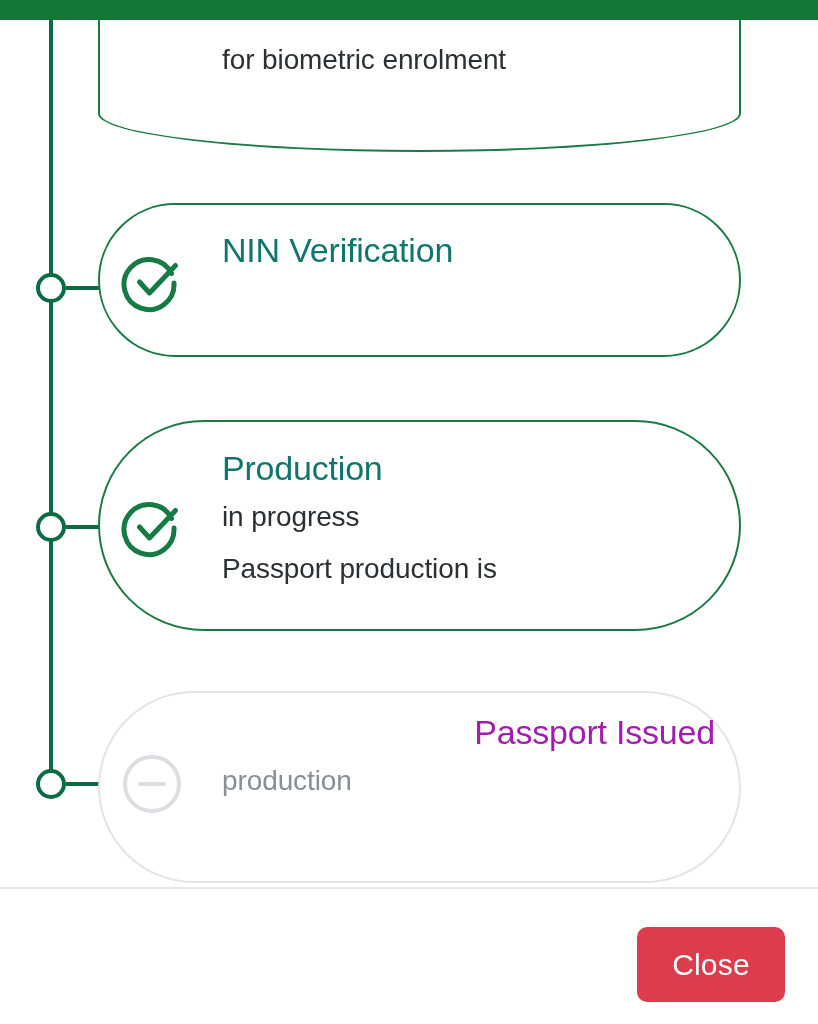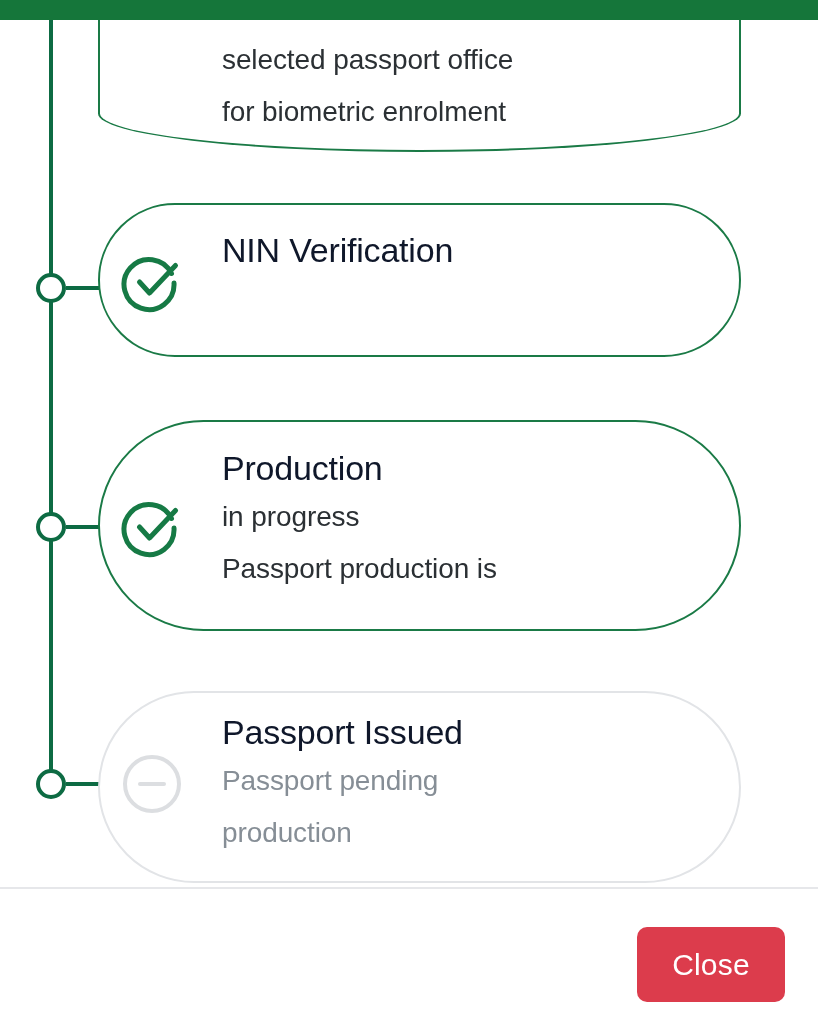--- a/index.html
+++ b/index.html
@@ -91,32 +91,32 @@
   .card-text {
     position: absolute;
     left: 122px;
     right: 24px;
   }
 
   .card-title {
     font-size: 34px;
     line-height: 46px;
     font-weight: 400;
-    color: #0f172a;
+    color: #0f766e;
     letter-spacing: -0.2px;
     white-space: nowrap;
   }
   .card-desc {
     font-size: 28px;
     line-height: 52px;
     font-weight: 400;
     color: #2b3034;
     letter-spacing: -0.1px;
   }
-  .card.pending .card-title { color: #0f172a; }
+  .card.pending .card-title { color: #a21caf; text-align: right; }
   .card.pending .card-desc  { color: #868e96; }
 
   
   .status-icon {
     position: absolute;
     width: 64px;
     height: 64px;
   }
 
   
@@ -156,21 +156,20 @@
 <div class="screen">
 
   <div class="topbar"></div>
 
   <div class="modal-body">
 
     <div class="spine" style="top:0; height:764px;"></div>
 
     <div class="card partial" style="top:-120px; height:252px;">
       <div class="card-text" style="top:134px;">
-        <div class="card-desc">selected passport office</div>
         <div class="card-desc">for biometric enrolment</div>
       </div>
     </div>
 
     <div class="node" style="top:253px;"></div>
     <div class="connector" style="left:66px; top:266px; width:52px;"></div>
 
     <div class="card" style="top:183px; height:154px;">
       <span class="status-icon" style="left:20px; top:45px;">
         <svg viewBox="0 0 64 64" width="64" height="64" fill="none" stroke="#167a45" stroke-width="5" stroke-linecap="round" stroke-linejoin="round">
@@ -205,21 +204,20 @@
 
     <div class="card pending" style="top:671px; height:192px;">
       <span class="status-icon" style="left:20px; top:59px;">
         <svg viewBox="0 0 64 64" width="64" height="64" fill="none" stroke="#dcdee1" stroke-width="4" stroke-linecap="round">
           <circle cx="32" cy="32" r="27"></circle>
           <path d="M20 32 H44"></path>
         </svg>
       </span>
       <div class="card-text" style="top:16px;">
         <div class="card-title">Passport Issued</div>
-        <div class="card-desc">Passport pending</div>
         <div class="card-desc">production</div>
       </div>
     </div>
 
   </div>
 
   <div class="footer">
     <button class="close-button">Close</button>
   </div>
 

